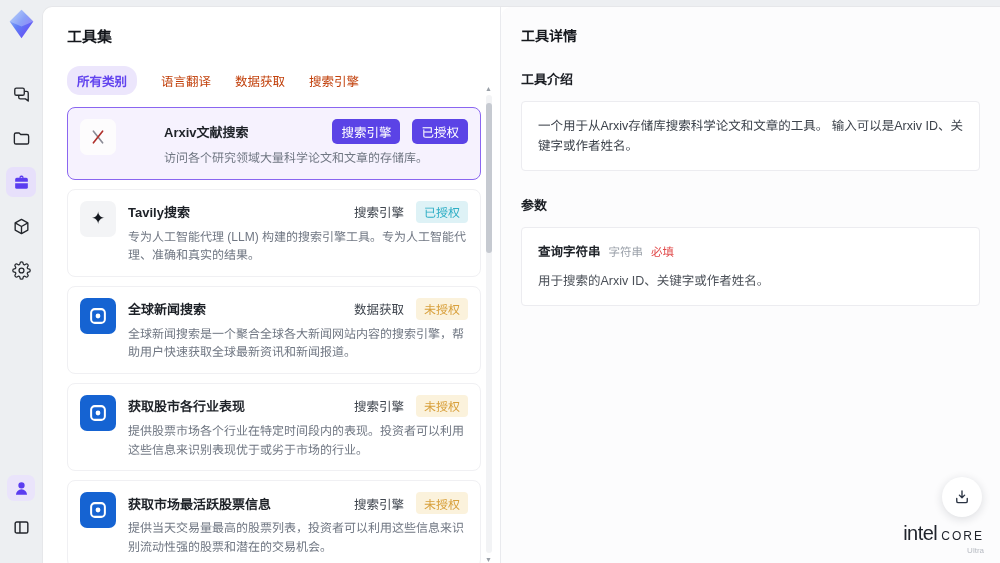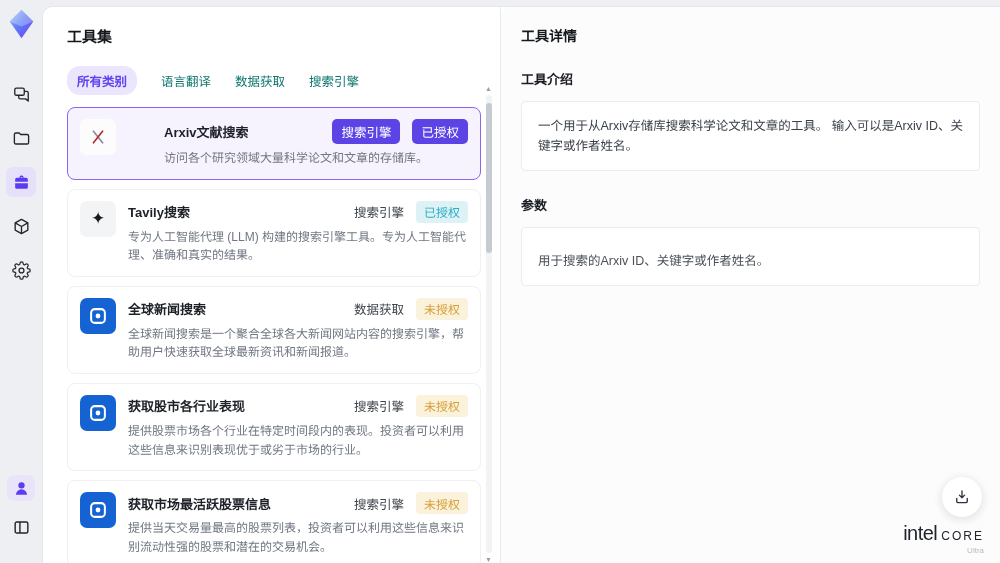--- a/index.html
+++ b/index.html
@@ -18,21 +18,21 @@
   .rail-btn.user { color:#5b3df0; background:#eae4fb; width:28px; height:26px; margin-bottom:4px; }
 
   
   .main { position:absolute; left:42px; top:6px; width:958px; height:557px; background:#fff;
           border-top:1px solid #e6e7ea; border-left:1px solid #e6e7ea; border-radius:10px 0 0 0; display:flex; }
 
   
   .left-pane { width:458px; padding:18px 0 0 24px; position:relative; border-right:1px solid #e9eaee; }
   .pane-title { font-size:15px; font-weight:700; color:#14171c; }
   .tabs { display:flex; align-items:center; gap:24px; margin:20px 0 12px; }
-  .tab { font-size:12.5px; color:#0f766e; padding:5px 0; cursor:pointer; white-space:nowrap; }
+  .tab { font-size:12.5px; color:#c2410c; padding:5px 0; cursor:pointer; white-space:nowrap; }
   .tab.active { background:#ece6fc; color:#6143ee; padding:5px 10px; border-radius:13px; font-weight:600; }
 
   .tool-list { width:414px; display:flex; flex-direction:column; gap:9px; }
   .tool-card { background:#fff; border:1px solid #f0f0f3; border-radius:8px; padding:11px 12px;
                display:flex; gap:12px; cursor:pointer; }
   .tool-card.selected { background:#f6f2fe; border:1.5px solid #8a66f0;gap:48px; }
   .tool-icon { width:36px; height:36px; border-radius:7px; flex:none; display:flex; align-items:center;
                justify-content:center; background:#f3f4f6; overflow:hidden; }
   .selected .tool-icon { background:#fdfcfd; }
   .icon-news .tool-icon { background:#1563d2; }
@@ -272,20 +272,25 @@
   </section>
 
   <section class="right-pane">
     <h2 class="rp-title">工具详情</h2>
 
     <h3 class="rp-sub">工具介绍</h3>
     <div class="rp-box">一个用于从Arxiv存储库搜索科学论文和文章的工具。 输入可以是Arxiv ID、关键字或作者姓名。</div>
 
     <h3 class="rp-sub">参数</h3>
     <div class="rp-box">
+      <div class="param-head">
+        <span class="param-name">查询字符串</span>
+        <span class="param-type">字符串</span>
+        <span class="param-req">必填</span>
+      </div>
       <div class="param-desc">用于搜索的Arxiv ID、关键字或作者姓名。</div>
     </div>
 
     <div class="fab">
       <svg viewBox="0 0 24 24" fill="none" stroke="currentColor" stroke-width="1.8" stroke-linecap="round" stroke-linejoin="round">
         <path d="M12 4v9m0 0l-3.5-3.5M12 13l3.5-3.5"></path>
         <path d="M5 14v3.5a2 2 0 0 0 2 2h10a2 2 0 0 0 2-2V14"></path>
       </svg>
     </div>
 

